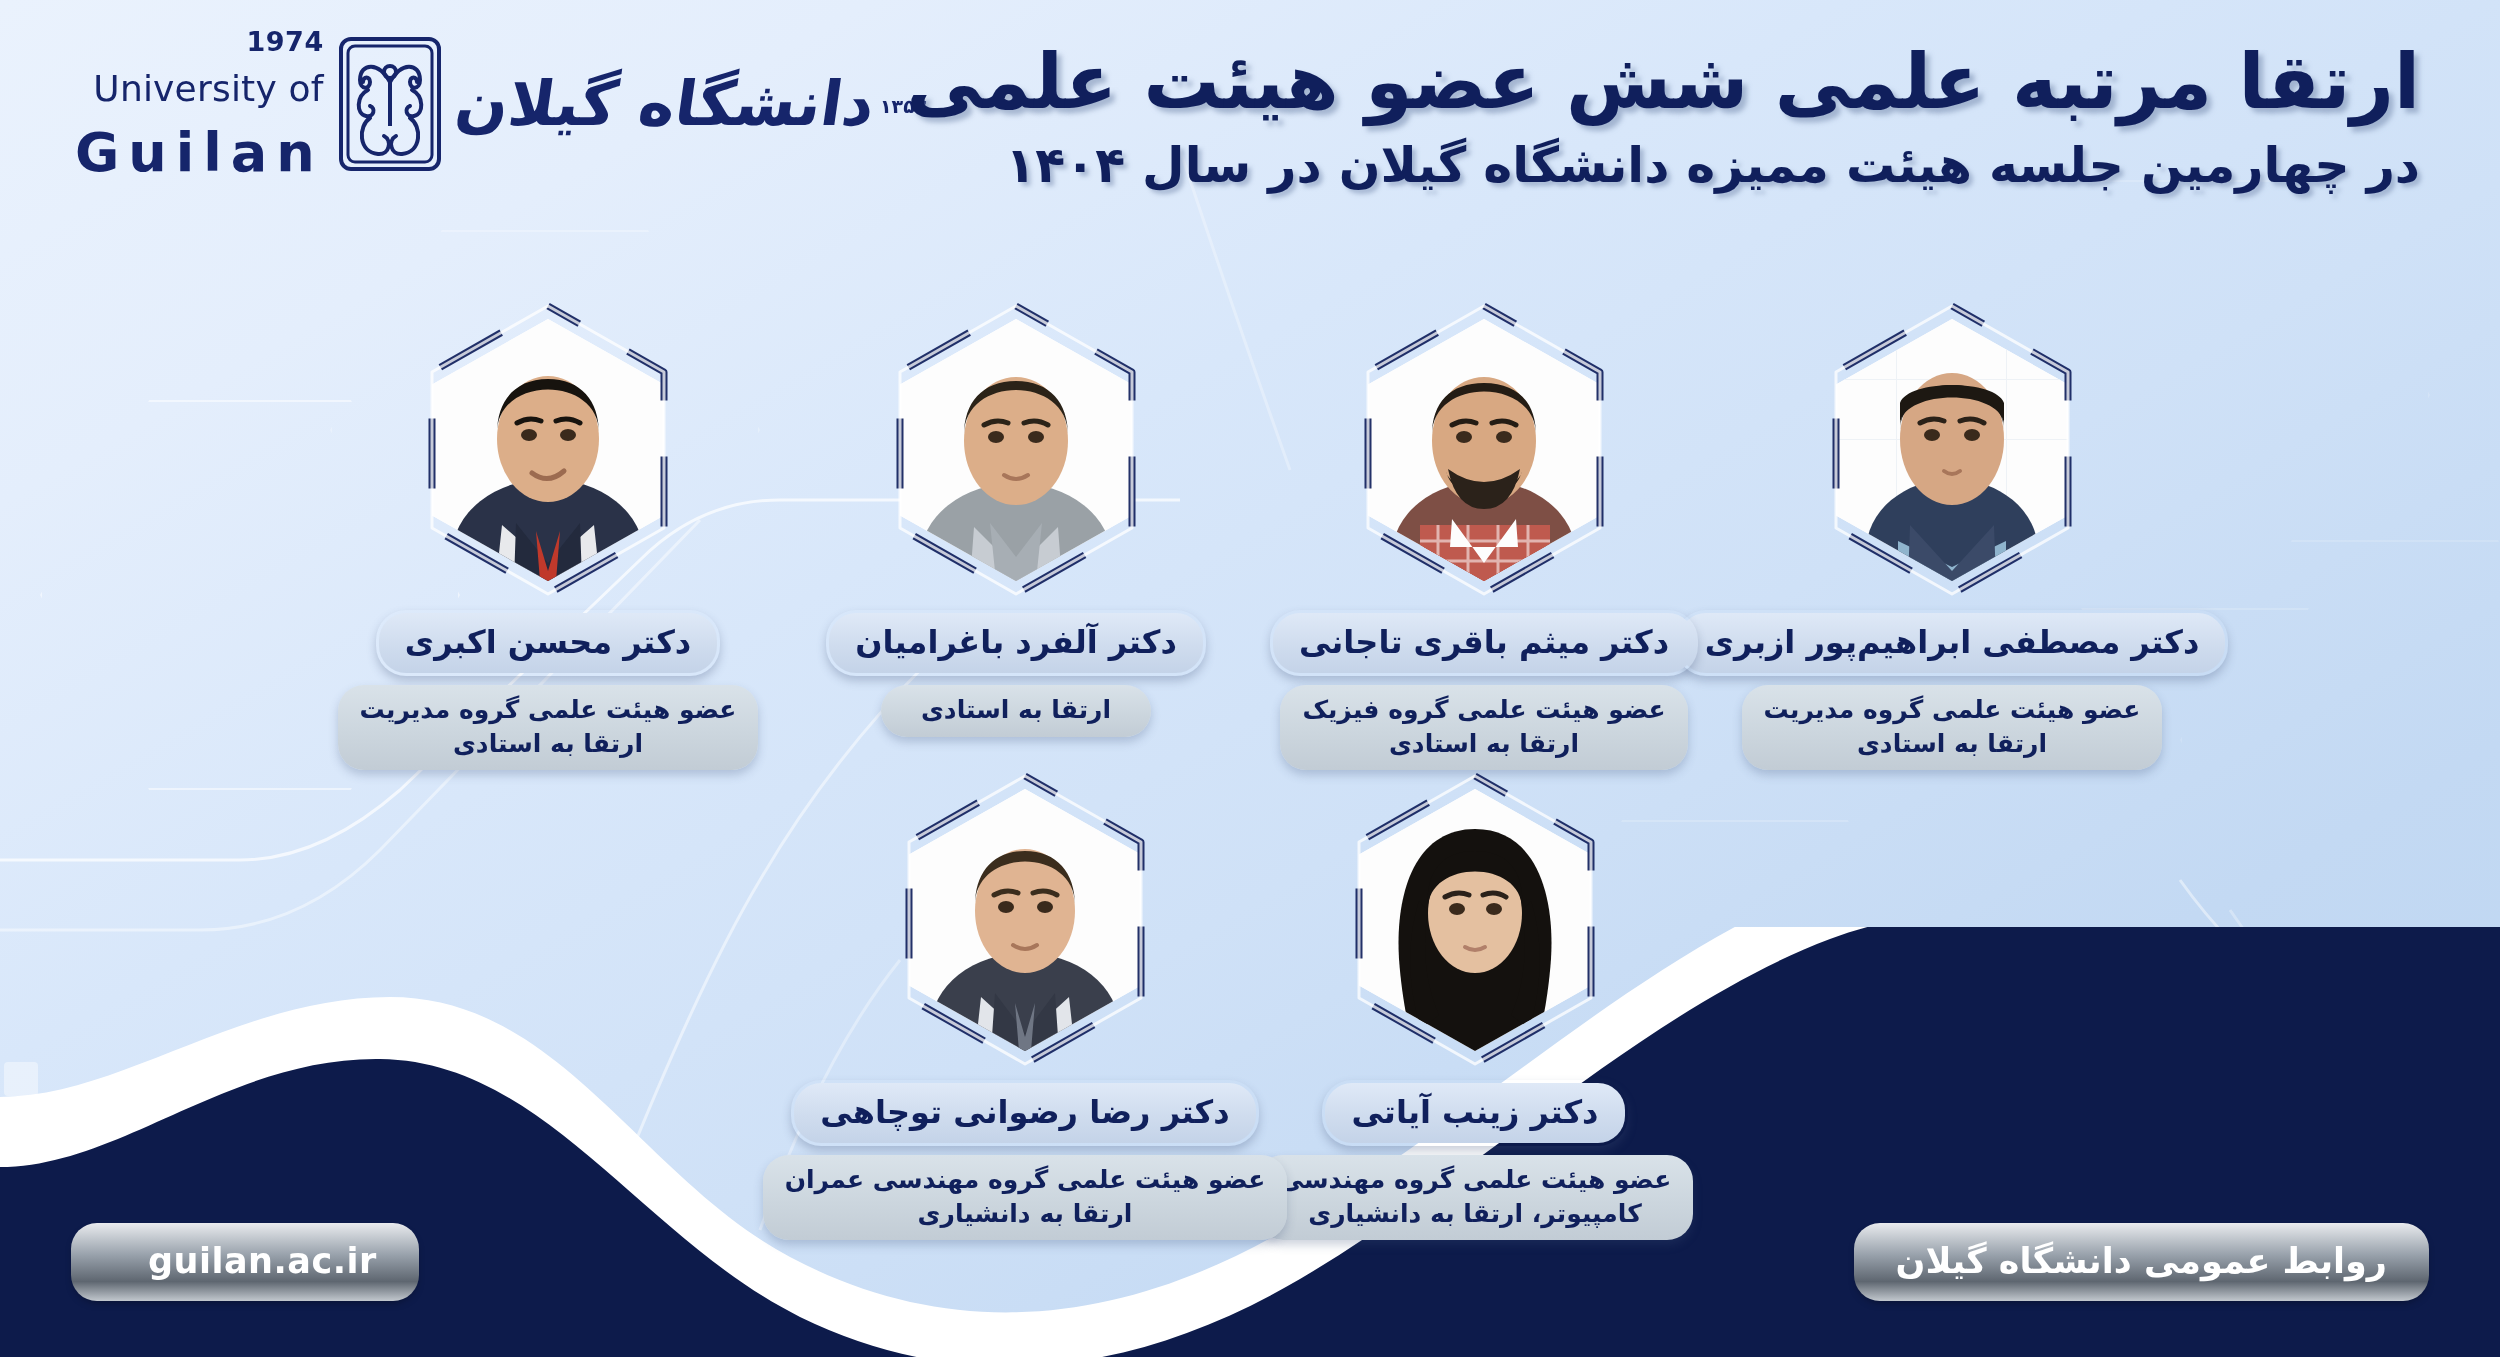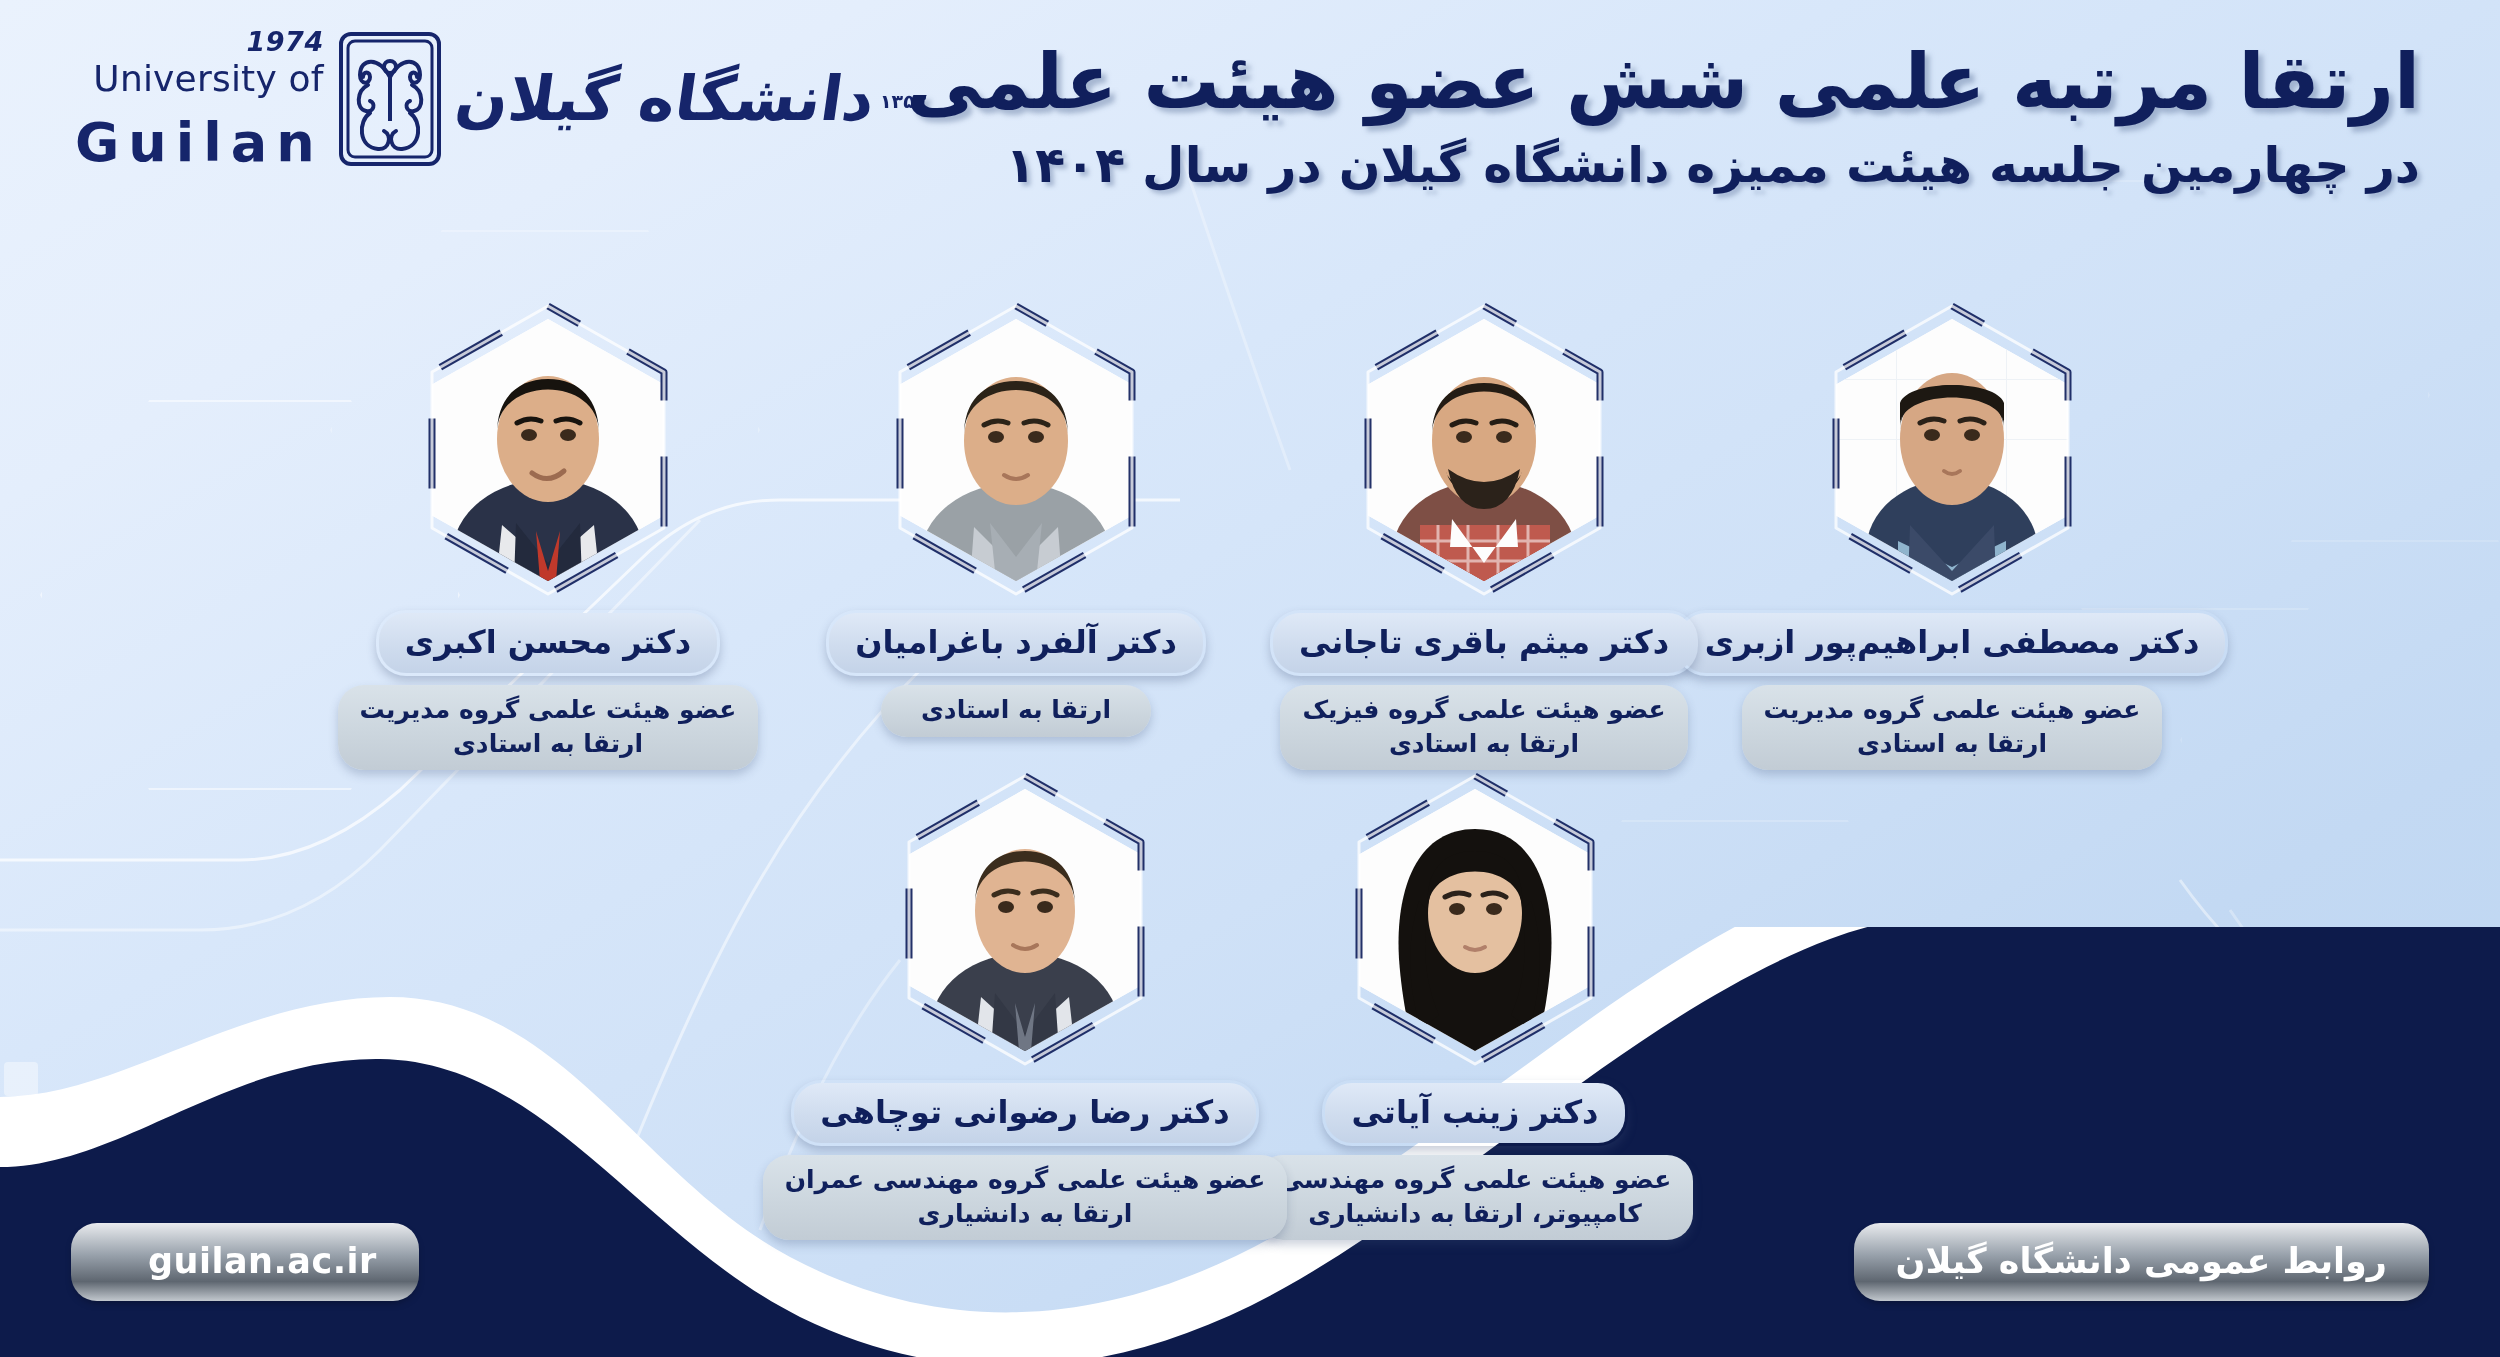--- a/index.html
+++ b/index.html
@@ -51,21 +51,21 @@
   
   .logo{
     position:absolute; left:75px; top:28px;
     display:flex; align-items:center; gap:14px;
     direction:ltr;
   }
   .logo-en{
     display:flex; flex-direction:column; align-items:flex-end;
     color:#16256b; line-height:1;
   }
-  .logo-year{ font-size:27px; font-weight:bold; letter-spacing:.5px; margin-bottom:6px;font-style:italic; }
+  .logo-year{ font-size:27px; font-weight:bold; letter-spacing:.5px; margin-bottom:16px; }
   .logo-uni{ font-size:36px; font-weight:500; letter-spacing:.2px; }
   .logo-name{ font-size:54px; font-weight:bold; letter-spacing:9px; margin-top:19px; }
 
   .logo-mark{ width:104px; height:136px; }
 
   .logo-fa{
     display:flex; align-items:flex-start; gap:6px; direction:rtl;
   }
   .logo-fa-text{
     font-size:62px; font-weight:bold; color:#16256b;

